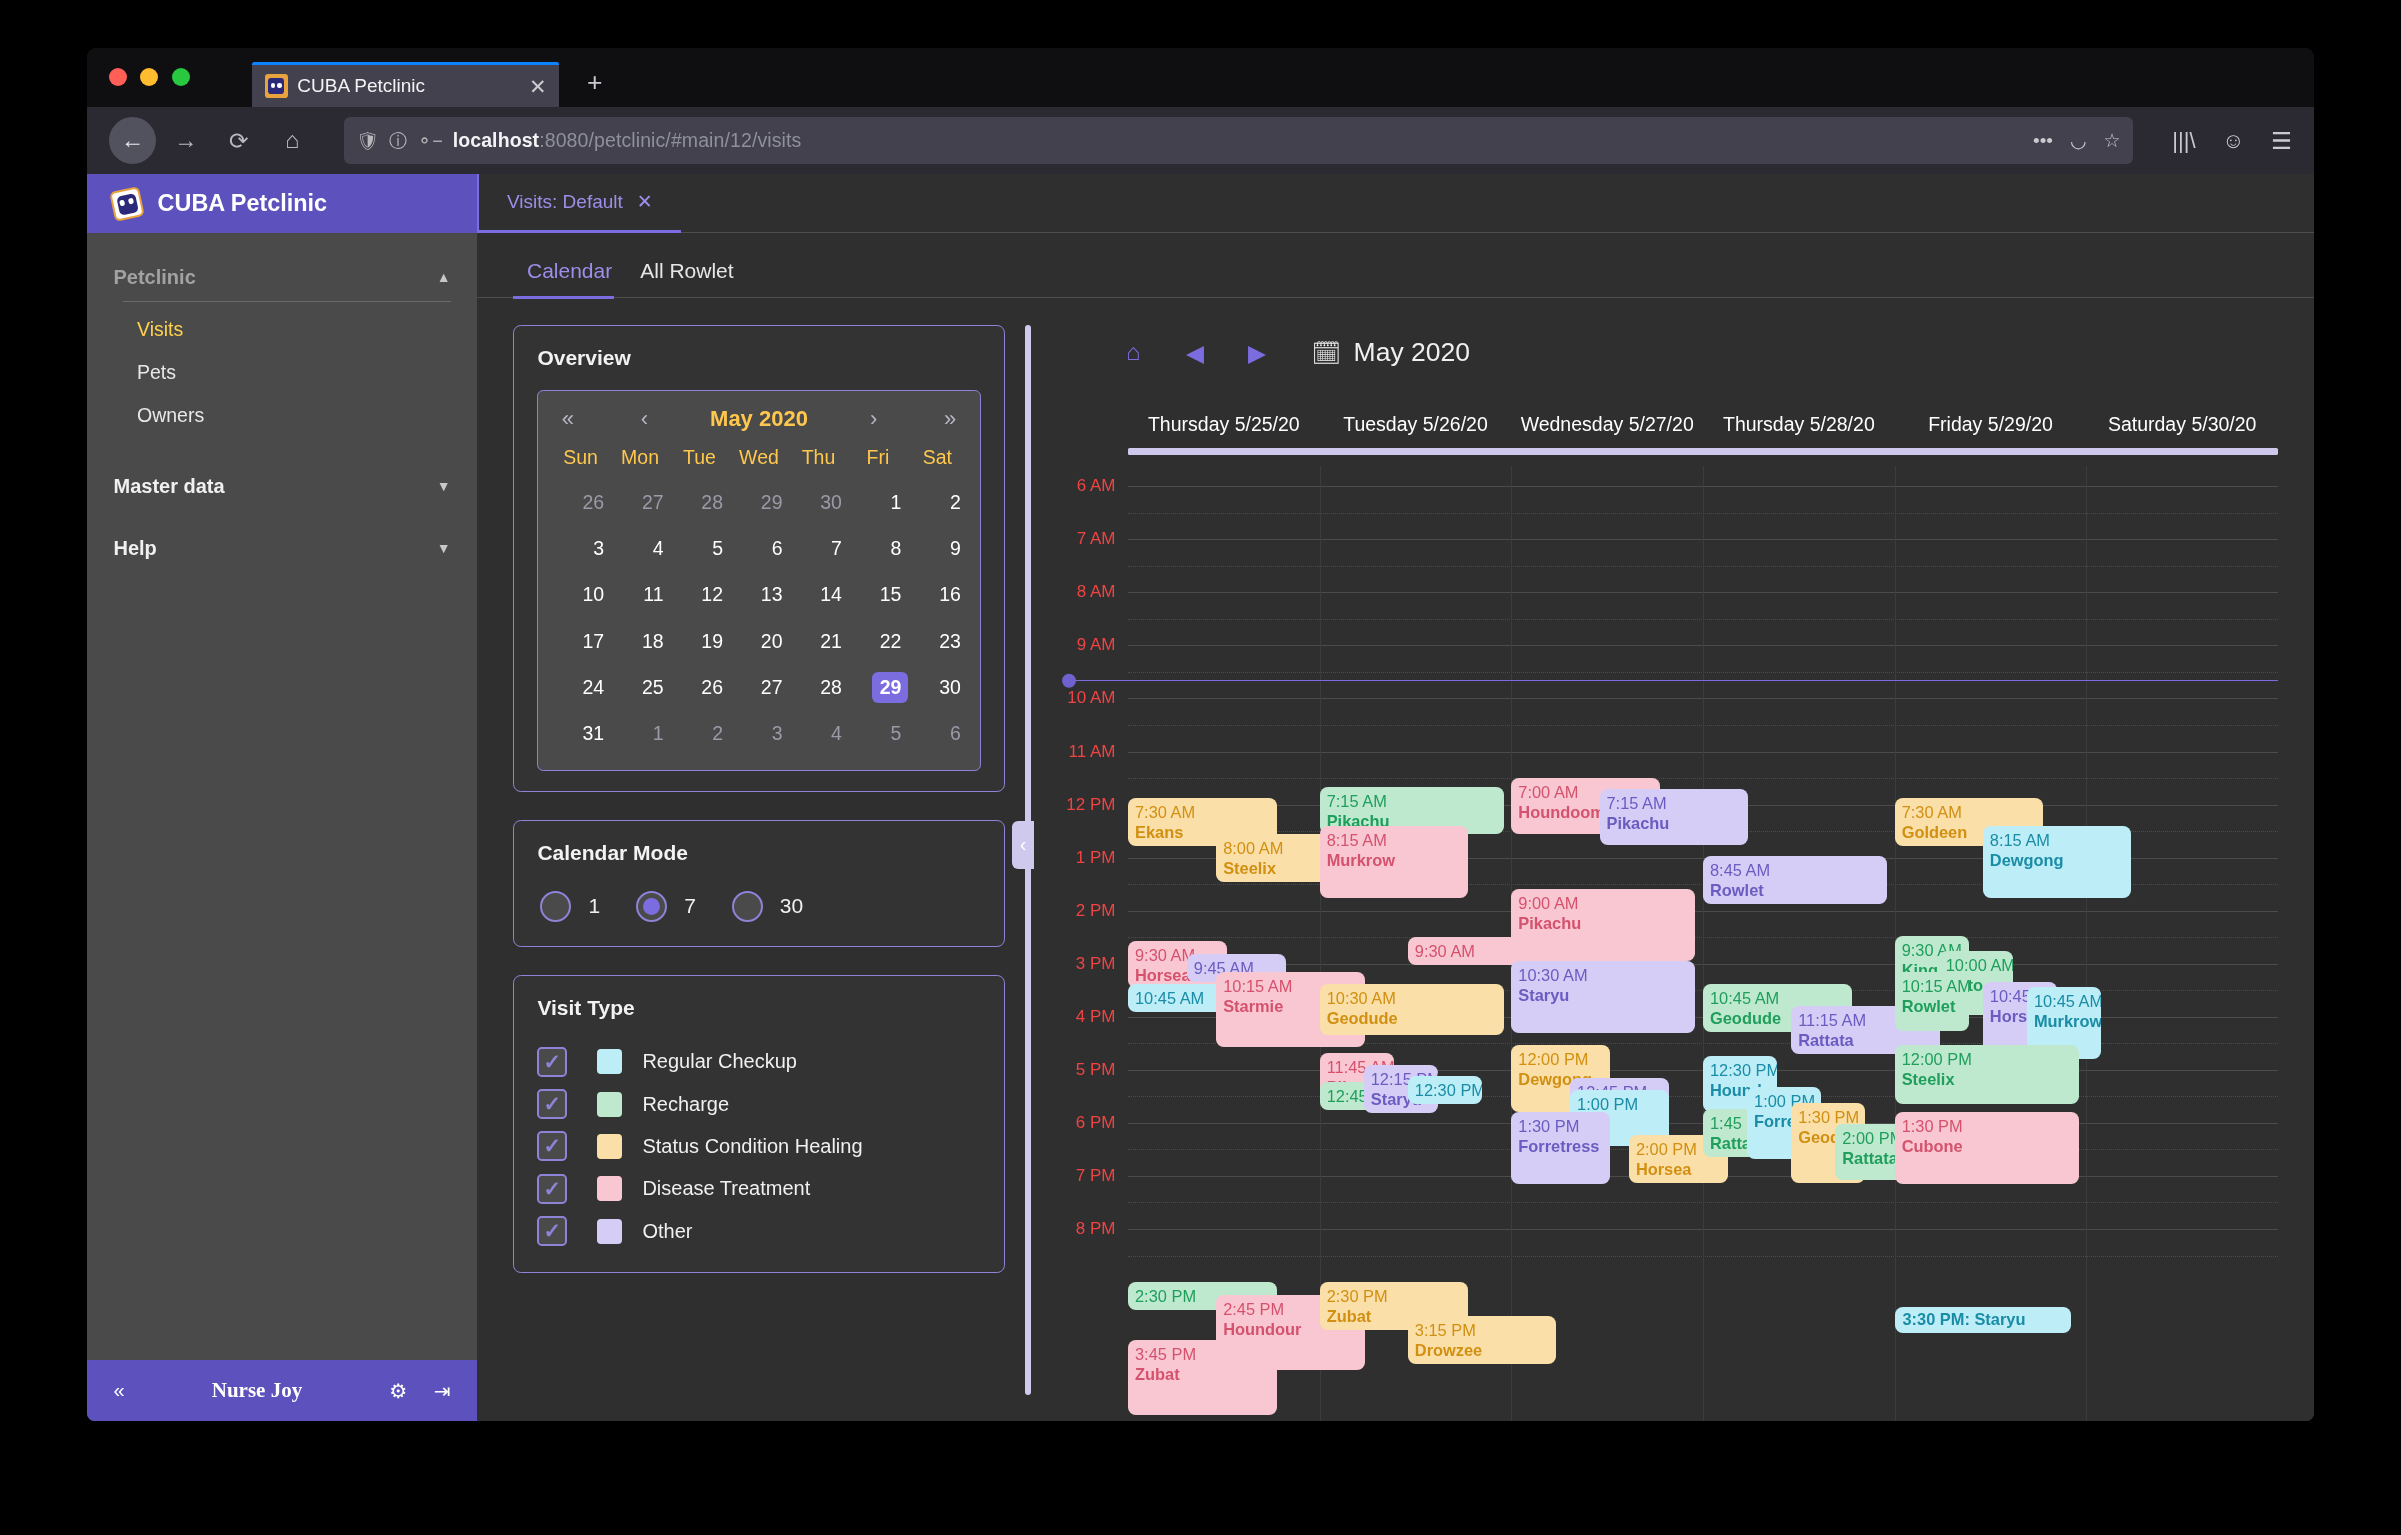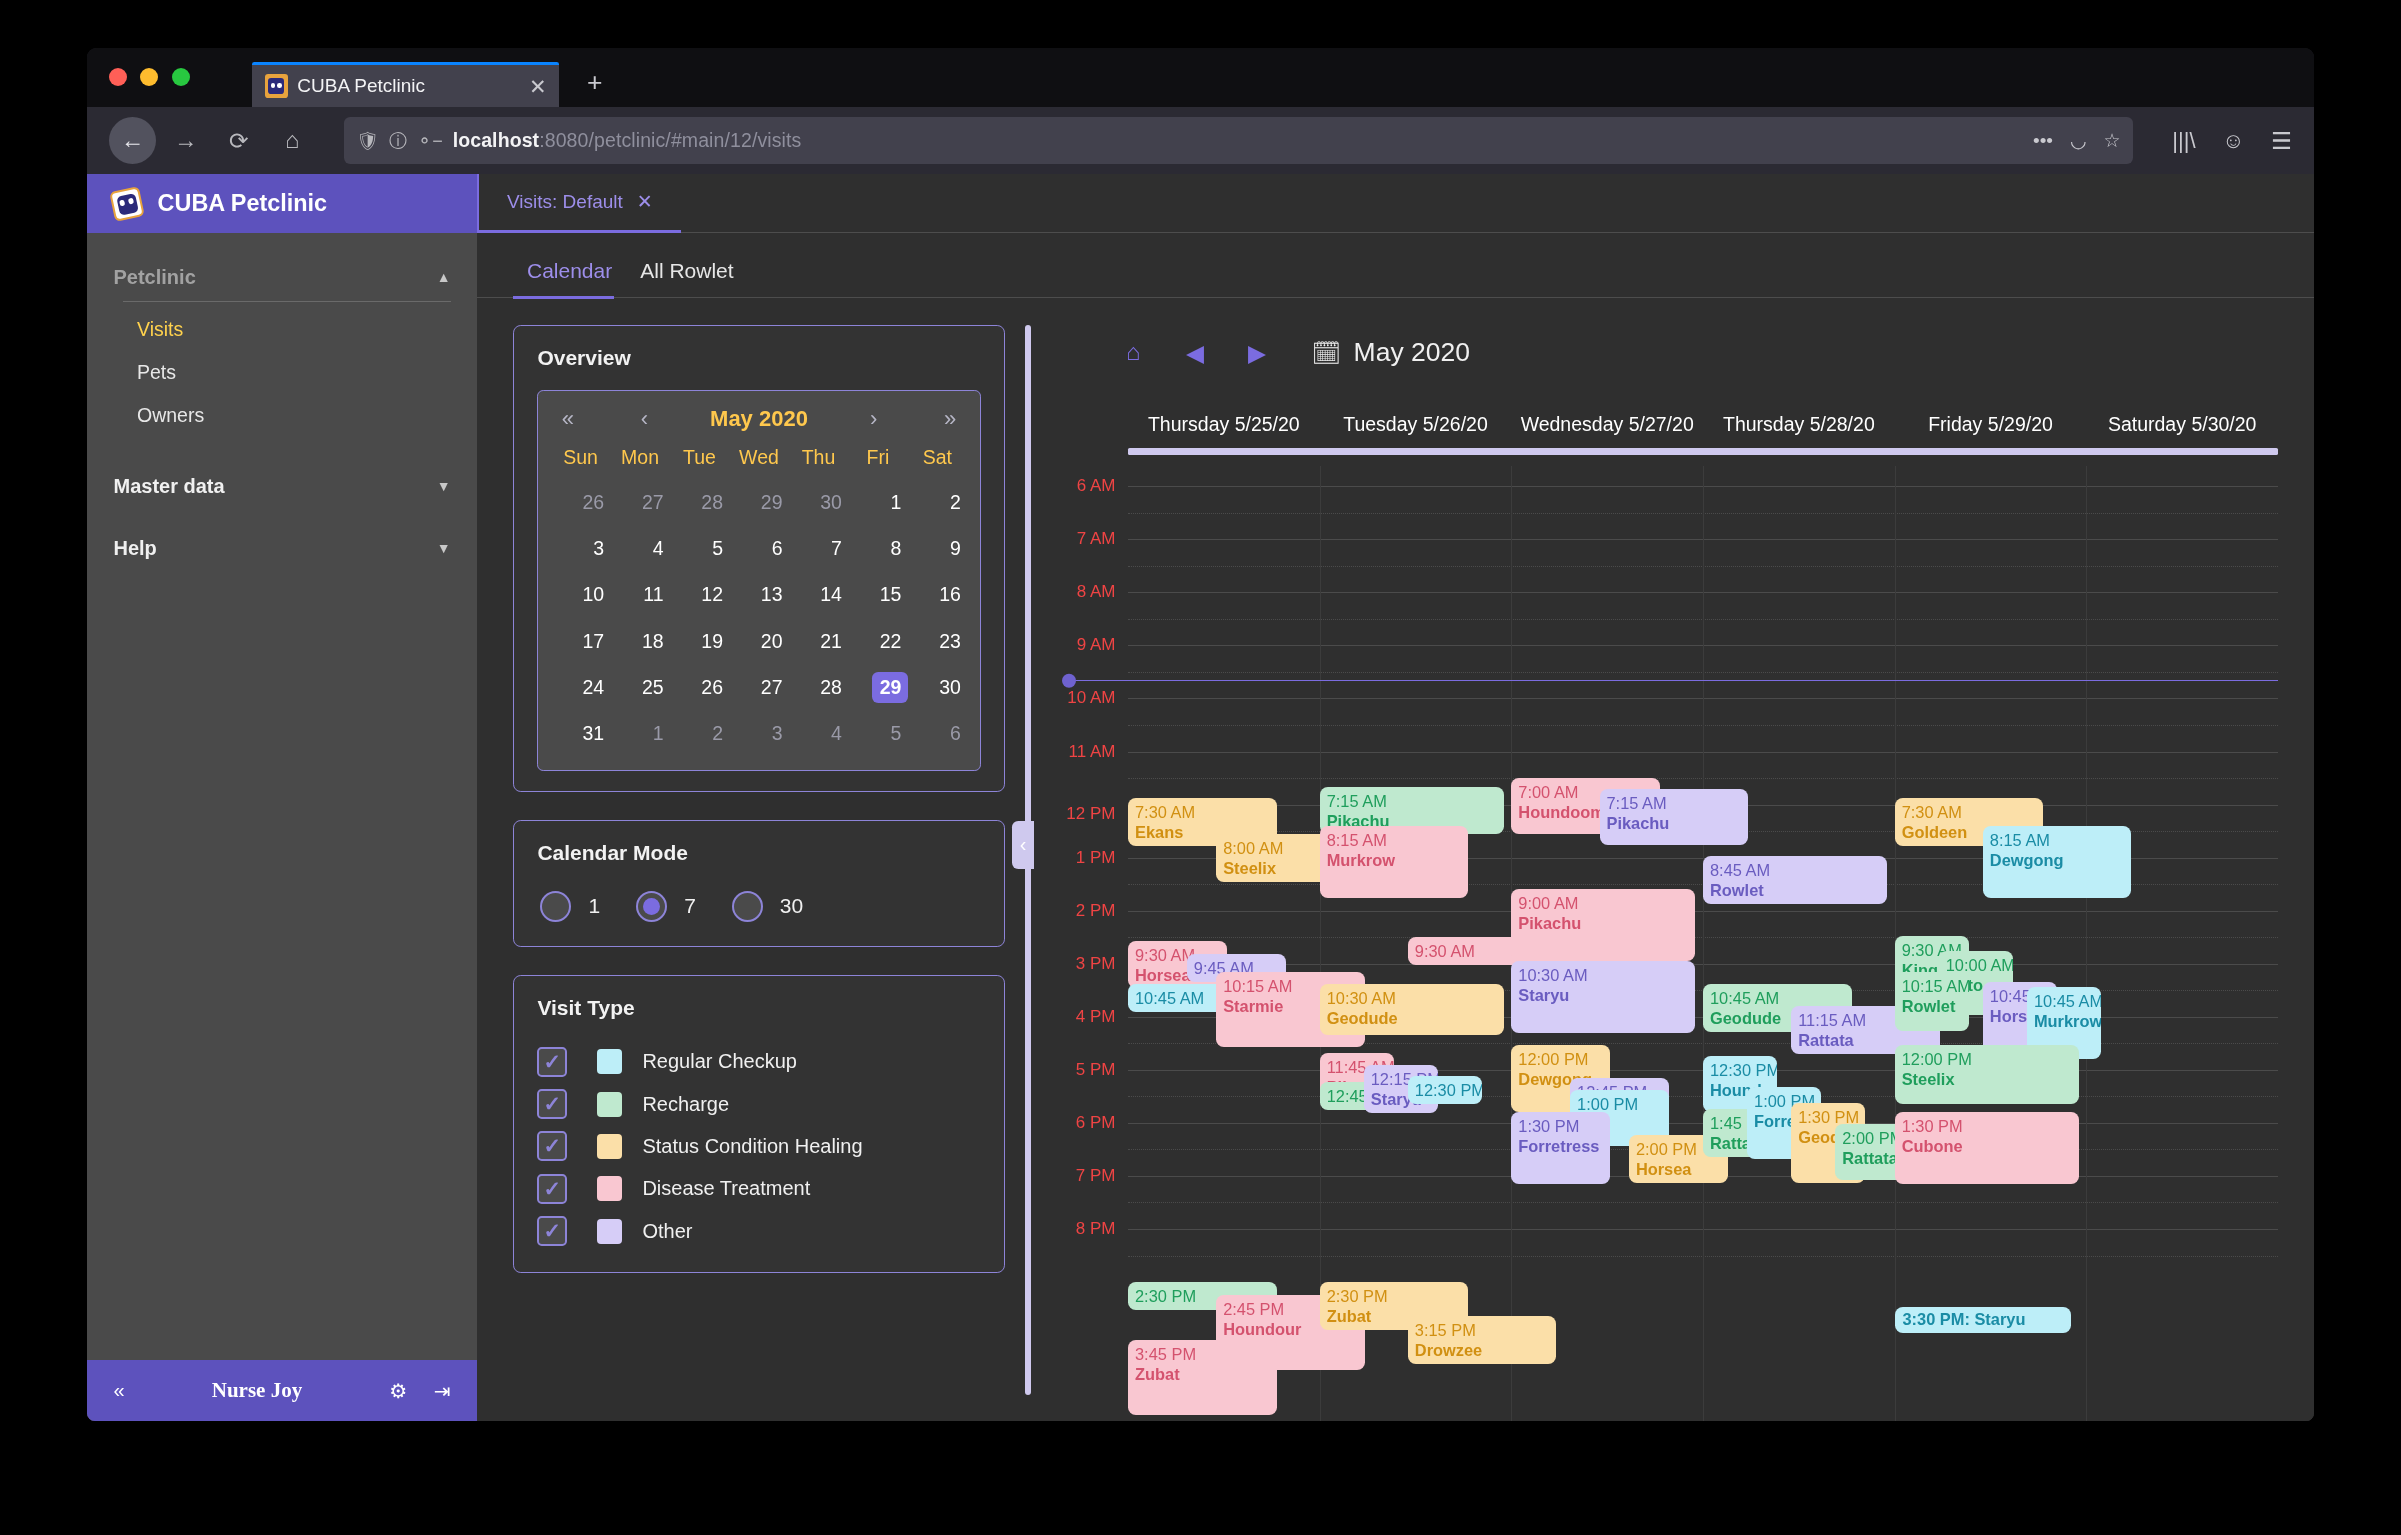--- a/index.html
+++ b/index.html
@@ -506,21 +506,21 @@
           <div class="daybar"></div>
 
           <div class="grid">
             <div class="hours" id="hours">
                 <div class="hour-lbl" style="top: 20px;">6 AM</div>
                 <div class="hour-lbl" style="top: 73px;">7 AM</div>
                 <div class="hour-lbl" style="top: 126px;">8 AM</div>
                 <div class="hour-lbl" style="top: 179px;">9 AM</div>
                 <div class="hour-lbl" style="top: 232px;">10 AM</div>
                 <div class="hour-lbl" style="top: 286px;">11 AM</div>
-                <div class="hour-lbl" style="top: 348px;">12 PM</div>
+                <div class="hour-lbl" style="top: 339px;">12 PM</div>
                 <div class="hour-lbl" style="top: 392px;">1 PM</div>
                 <div class="hour-lbl" style="top: 445px;">2 PM</div>
                 <div class="hour-lbl" style="top: 498px;">3 PM</div>
                 <div class="hour-lbl" style="top: 551px;">4 PM</div>
                 <div class="hour-lbl" style="top: 604px;">5 PM</div>
                 <div class="hour-lbl" style="top: 657px;">6 PM</div>
                 <div class="hour-lbl" style="top: 710px;">7 PM</div>
                 <div class="hour-lbl" style="top: 763px;">8 PM</div>
               </div>
             <div class="lanes" id="lanes">

